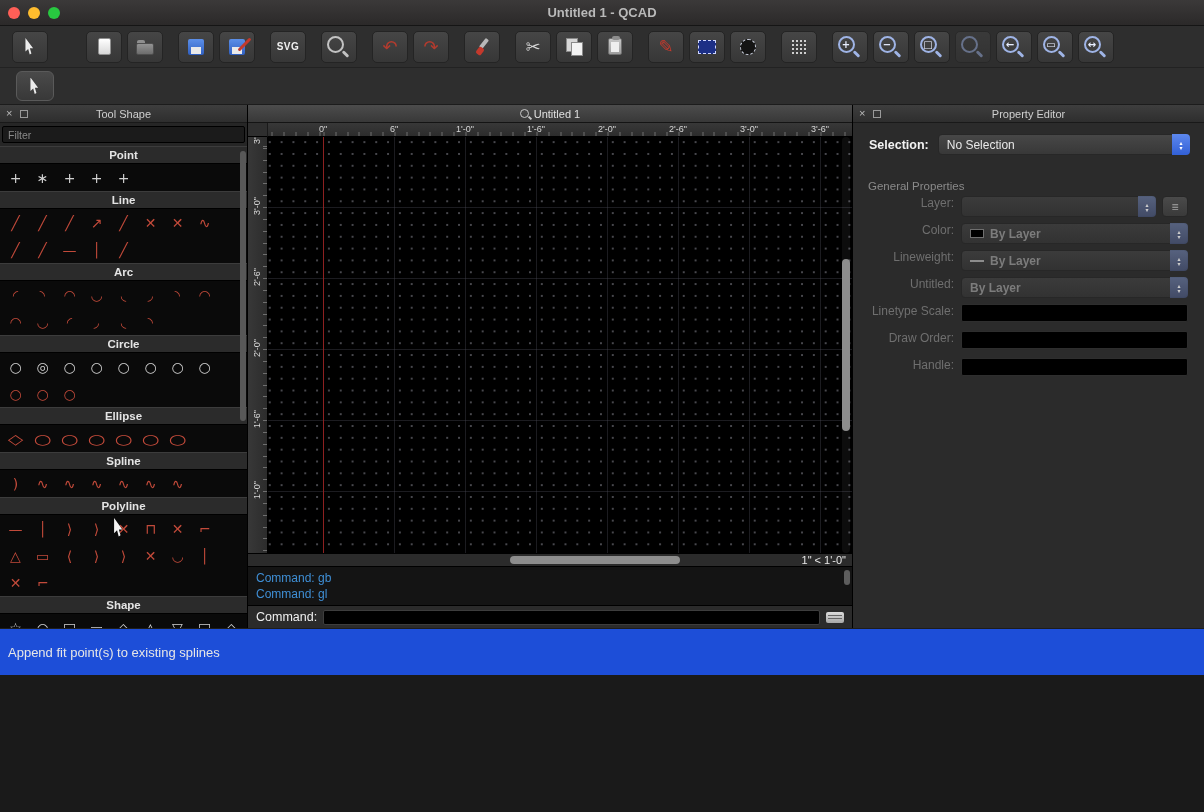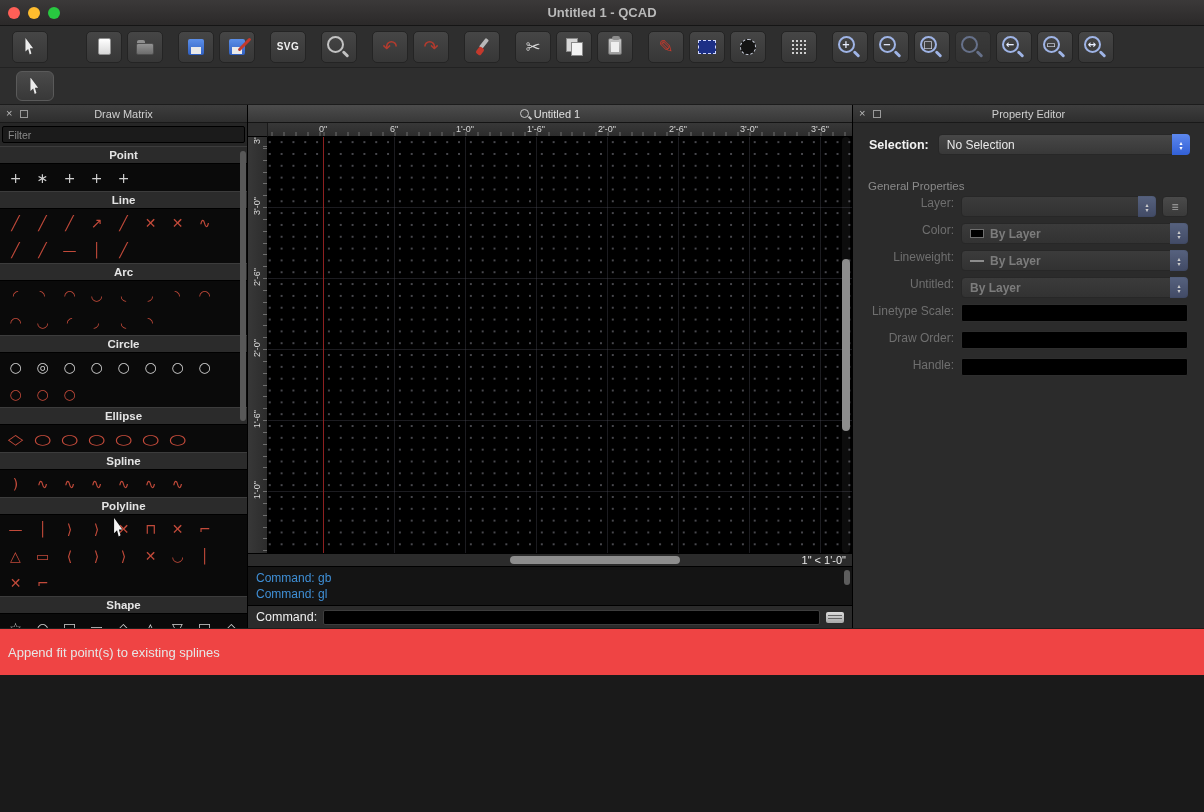--- a/index.html
+++ b/index.html
@@ -141,21 +141,21 @@
   .group-label { font-size:11.5px; color:#8a8a8a; margin:25px 0 4px 15px; }
   .pe-row { display:flex; align-items:flex-start; height:27px; padding-right:16px; }
   .pe-label { width:108px; flex:0 0 108px; text-align:right; padding-right:7px; font-size:12px; color:#6f6f6f; }
   .layer-btn { width:26px; height:21px; margin-left:6px; background:linear-gradient(#4a4a4a,#3a3a3a); border:1px solid #272727;
     border-radius:4px; display:flex; align-items:center; justify-content:center; color:#a8a8a8; font-size:12px; flex:0 0 26px; }
   .swatch { width:14px; height:9px; background:#000; border:1px solid #6f6f6f; margin-right:6px; flex:0 0 14px; }
   .lw-sample { width:14px; height:2px; background:#8d8d8d; margin-right:6px; flex:0 0 14px; }
   .pe-input { flex:1; height:18px; background:#000; border:1px solid #2e2e2e; border-radius:2px; }
 
   
-  .status-bar { height:47px; flex:0 0 47px; background:#ef4444; border-top:1px solid #1d1d1d; display:flex; align-items:center; padding-left:8px; }
+  .status-bar { height:47px; flex:0 0 47px; background:#1d4ed8; border-top:1px solid #1d1d1d; display:flex; align-items:center; padding-left:8px; }
   .status-msg { font-size:13px; color:#e6e6e6; }
 
   
   .mouse-cursor { position:absolute; left:112px; top:518px; width:14px; height:19px; background:#f4f4f4;
     clip-path:polygon(15% 0,15% 80%,36% 64%,48% 97%,61% 91%,49% 60%,74% 60%);
     filter:drop-shadow(0 0 1px #000); z-index:50; }
 </style>
 </head>
 <body>
 
@@ -248,21 +248,21 @@
       <span class="ic-pointer"></span>
     </div>
   </div>
 
   <div class="main">
 
     <aside class="left-panel">
       <div class="panel-header">
         <span class="ph-x">×</span>
         <span class="ph-float"></span>
-        <span class="ph-title">Draw Matrix</span>
+        <span class="ph-title">Tool Shape</span>
       </div>
       <input class="filter" placeholder="Filter" style="">
       <div class="tm-sections">
           <div class="tm-label">Point</div>
           <div class="tm-row">
             <span class="tm-cell" style="color: rgb(208, 208, 208);">+</span>
             <span class="tm-cell" style="color: rgb(208, 208, 208);">∗</span>
             <span class="tm-cell" style="color: rgb(208, 208, 208);">+</span>
             <span class="tm-cell" style="color: rgb(208, 208, 208);">+</span>
             <span class="tm-cell" style="color: rgb(208, 208, 208);">+</span>

